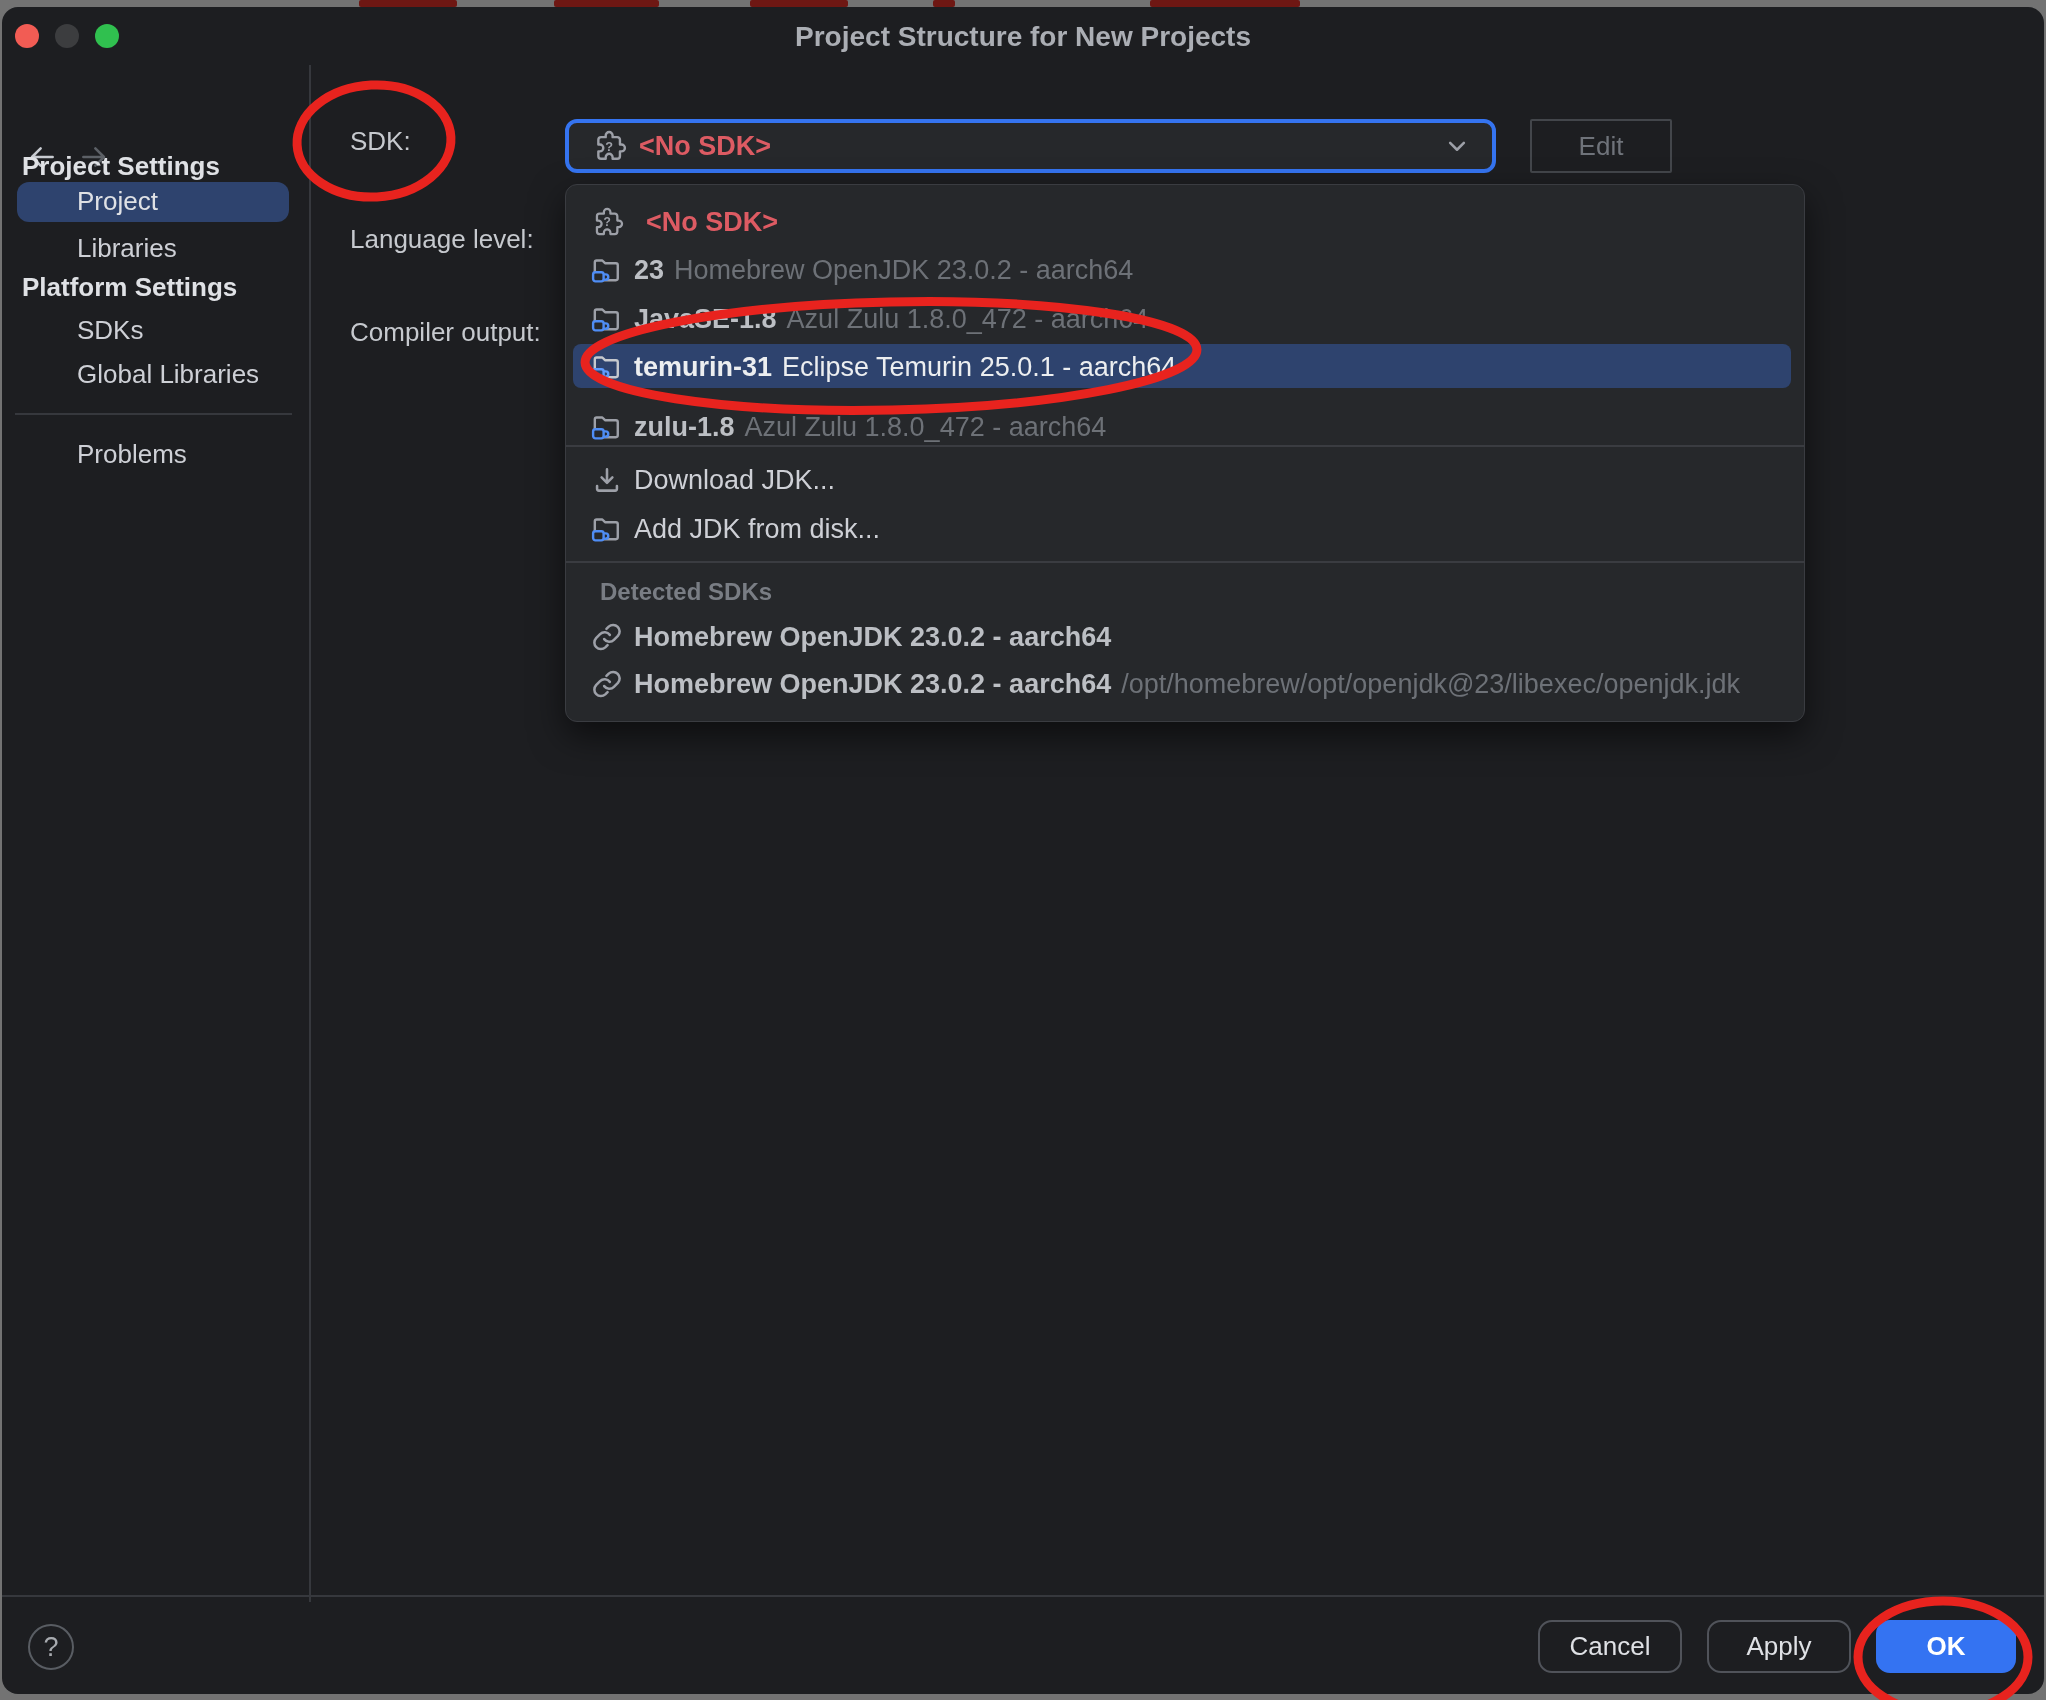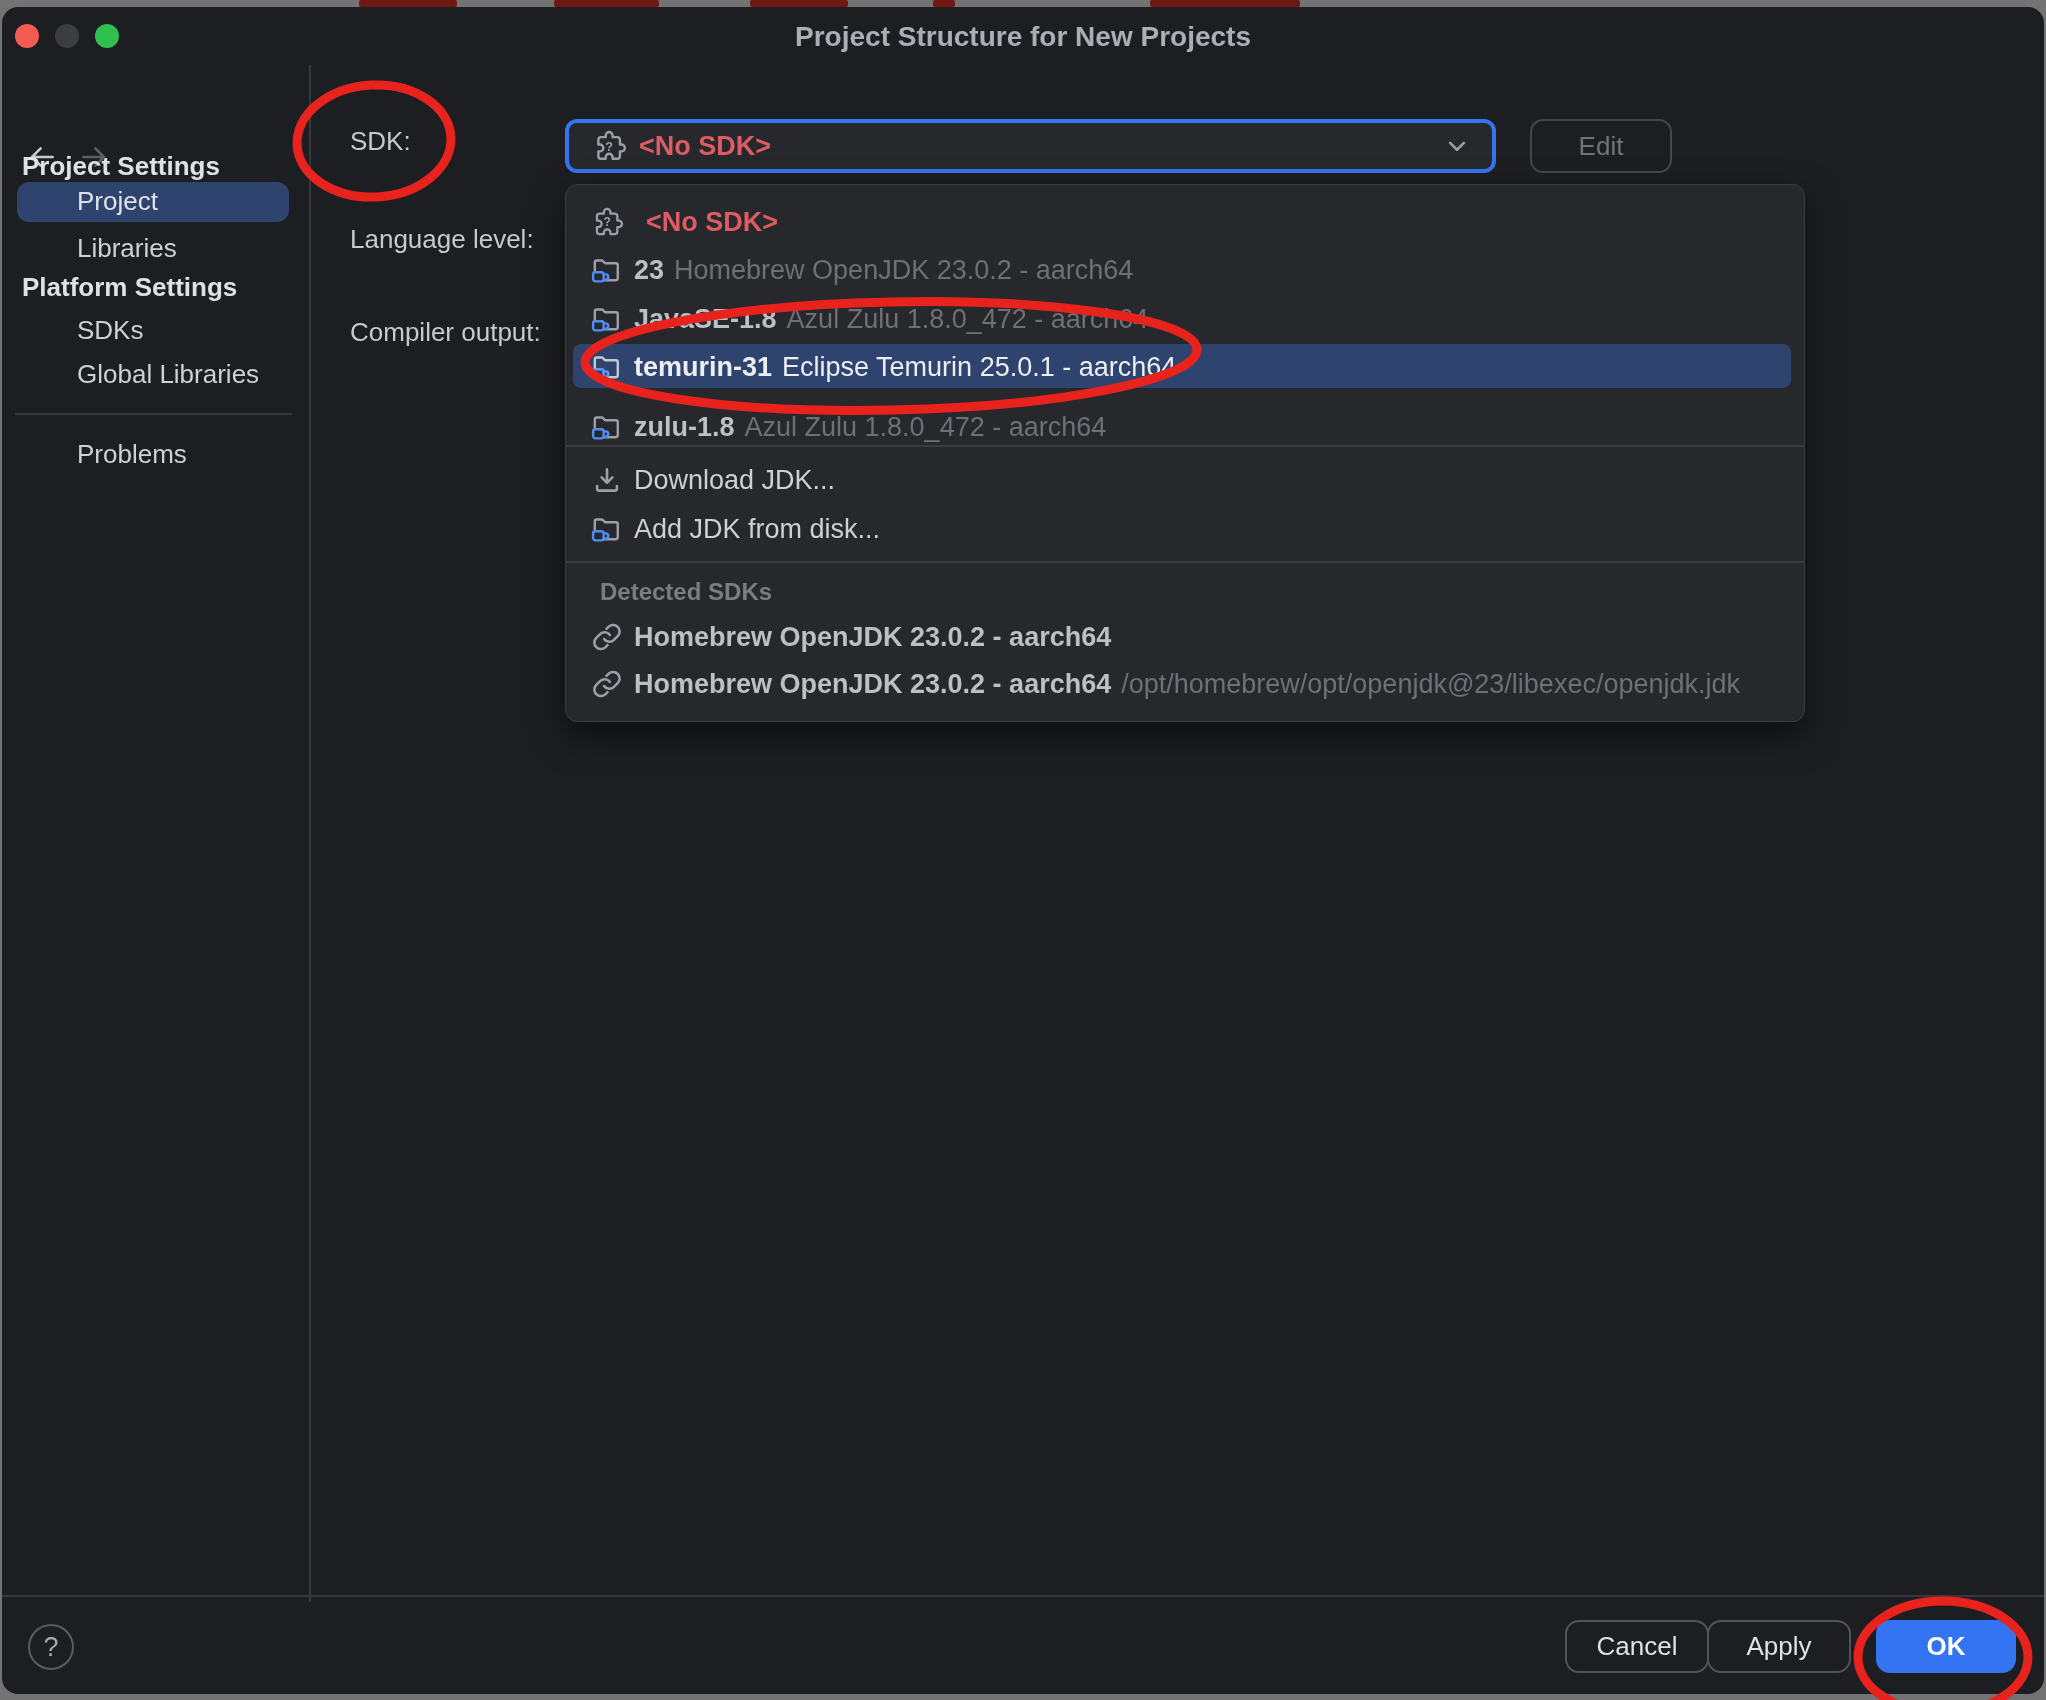--- a/index.html
+++ b/index.html
@@ -37,21 +37,21 @@
   .form-label{position:absolute;font-size:26px;color:#c6c9ce;}
 
   
   .combo{position:absolute;left:563px;top:112px;width:931px;height:54px;box-sizing:border-box;
          background:#26282b;border:4px solid #3574f0;border-radius:12px;
          display:flex;align-items:center;padding:0 20px 0 22px;}
   .combo .sdk-text{font-size:27px;font-weight:600;color:#dd5b63;margin-left:12px;flex:1;}
   .icon{display:inline-flex;align-items:center;justify-content:center;color:#9da0a8;}
 
   .edit-btn{position:absolute;left:1528px;top:112px;width:142px;height:54px;box-sizing:border-box;
-            border:2px solid #43464b;border-radius:13px;background:transparent;
+            border:2px solid #43464b;border-radius:2px;background:transparent;
             font-size:26px;color:#6f737a;font-family:inherit;}
 
   
   .menu{position:absolute;left:563px;top:177px;width:1240px;height:538px;
         background:#26282b;border:1px solid #3a3c41;border-radius:12px;box-sizing:border-box;
         box-shadow:0 14px 34px rgba(0,0,0,.55);}
   .menu-row{position:absolute;left:0;width:100%;height:48px;display:flex;align-items:center;
             padding-left:24px;box-sizing:border-box;}
   .menu-row .icon{width:34px;height:34px;margin-right:10px;flex:none;}
   .mi-name{font-size:27px;font-weight:600;color:#bcbfc4;white-space:pre;}
@@ -67,21 +67,21 @@
 
   
   .footer-sep{position:absolute;left:0;top:1588px;width:100%;height:2px;background:#36383d;}
   .help-btn{position:absolute;left:26px;top:1617px;width:46px;height:46px;border-radius:50%;
             border:2px solid #595d63;background:transparent;color:#a8abb0;font-size:27px;
             font-family:inherit;display:flex;align-items:center;justify-content:center;box-sizing:border-box;}
   .btn{position:absolute;top:1613px;height:53px;box-sizing:border-box;border-radius:14px;
        font-size:26px;font-family:inherit;display:flex;align-items:center;justify-content:center;}
   .btn.ghost{border:2px solid #50535a;background:transparent;color:#dfe1e5;}
   .btn.primary{border:none;background:#3473f2;color:#ffffff;font-weight:600;}
-  .btn.cancel{left:1536px;width:144px;margin-left:27px;}
+  .btn.cancel{left:1536px;width:144px;}
   .btn.apply{left:1705px;width:144px;}
   .btn.ok{left:1874px;width:140px;}
 
   .annotations{position:absolute;left:0;top:0;width:2046px;height:1700px;pointer-events:none;}
   svg{display:block;}
 </style>
 </head>
 <body>
 
 <div class="stage">

